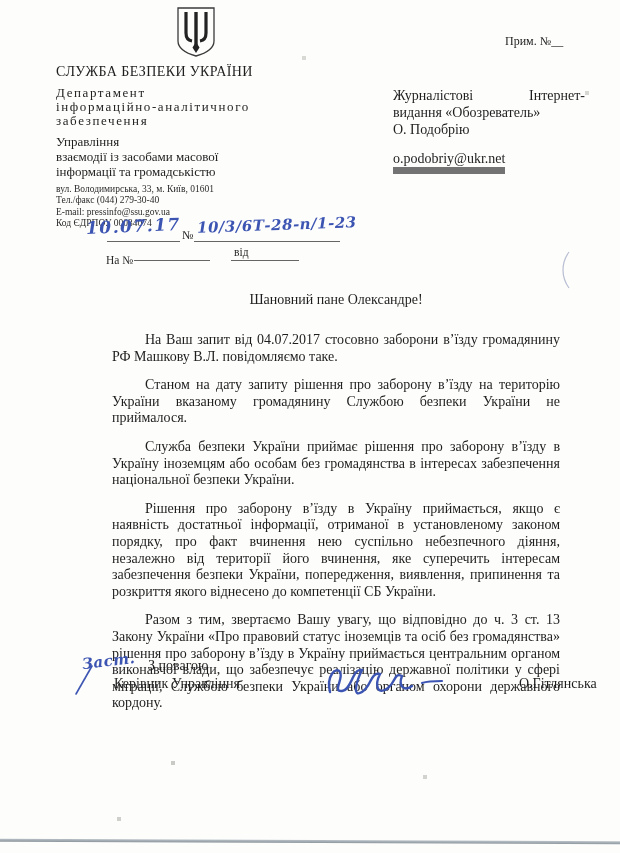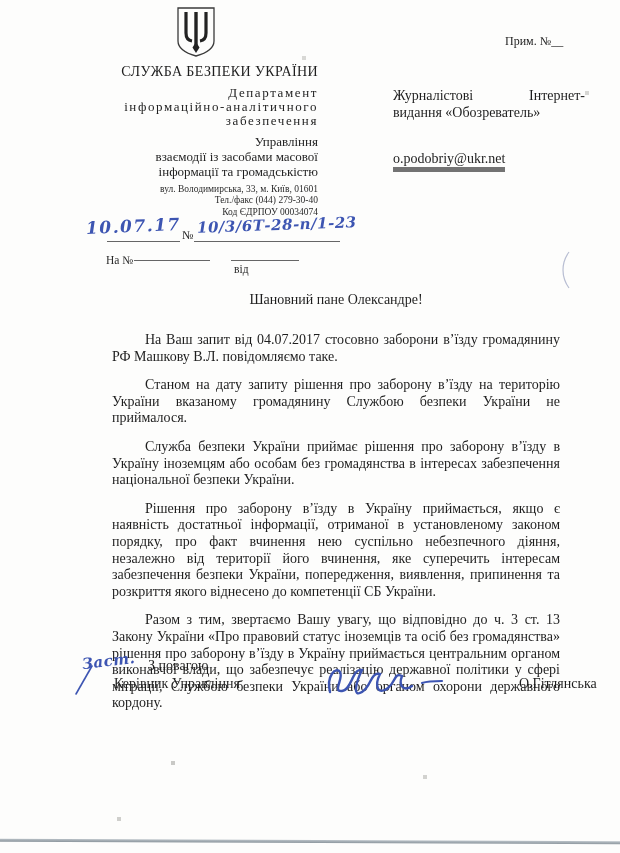--- a/index.html
+++ b/index.html
@@ -4,47 +4,47 @@
 <title>Document</title>
 <style>
   html,body{margin:0;padding:0;background:#e8e8e8;}
   .page{
     position:relative;width:620px;height:853px;margin:0 auto;
     background:#fdfdfc;overflow:hidden;
     font-family:"Liberation Serif", serif;color:#1e1e1e;
   }
   .abs{position:absolute;}
   
-  .lh-center{left:48px;width:270px;text-align:right;}
+  .lh-center{left:56px;width:270px;text-align:left;}
   .org-name{top:64px;font-size:14px;letter-spacing:.4px;}
   .dept{top:86px;font-size:13px;letter-spacing:1.6px;line-height:14px;}
   .division{top:134px;font-size:13px;font-weight:normal;line-height:15px;}
   .addr{top:184px;font-size:9.5px;line-height:11.3px;color:#2a2a2a;}
   
   .hand{
     color:#3d55b2;font-family:"DejaVu Serif", serif;
     font-style:italic;font-weight:bold;white-space:nowrap;
   }
   .hand-date{left:86px;top:216px;font-size:17px;letter-spacing:1.5px;transform:rotate(-2.5deg);}
   .num-label{left:182px;top:228px;font-size:12px;}
   .hand-number{left:197px;top:216px;font-size:15px;letter-spacing:.5px;transform:rotate(-2deg);}
   .uline{border-bottom:1px solid #666;height:1px;}
   .u-date{left:107px;top:240px;width:73px;}
   .u-number{left:194px;top:240px;width:146px;}
   .reply-row{font-size:11.5px;color:#2a2a2a;margin-top:8px;}
   .reply-label{left:106px;top:246px;}
   .u-reply1{left:134px;top:259px;width:76px;}
-  .reply-from{left:216px;top:255px;padding-left:18px;}
+  .reply-from{left:216px;top:238px;padding-left:18px;}
   .u-reply2{left:231px;top:259px;width:68px;}
   
   .copy-note{left:505px;top:34px;font-size:12px;}
   .addressee{left:393px;top:87px;width:192px;font-size:14px;line-height:17px;}
   .addr-line1{display:flex;justify-content:space-between;}
   .addressee-email{left:393px;top:151px;font-size:14px;}
-  .u-email{border-bottom:5px solid #737373;padding-bottom:1px;}
+  .u-email{border-bottom:7px solid #737373;padding-bottom:1px;}
   
   .salutation{left:100px;top:292px;width:472px;text-align:center;font-size:14px;}
   .body-text{left:100px;top:320px;width:472px;font-size:14px;line-height:16.6px;text-align:justify;}
   .body-text p{margin:12px;text-indent:33px;}
   .closing{left:148px;top:634px;font-size:14px;margin-top:24px;}
   
   .hand-note{left:82px;top:652px;font-size:15px;letter-spacing:.5px;transform:rotate(-7deg);}
   .sig-title{left:114px;top:676px;font-size:14px;}
   .sig-name{left:519px;top:676px;font-size:14px;}
   .sig-svg{left:322px;top:658px;}
@@ -87,20 +87,21 @@
 
   <div class="abs lh-center division">
     <div>Управління</div>
     <div>взаємодії із засобами масової</div>
     <div>інформації та громадськістю</div>
   </div>
 
   <div class="abs lh-center addr">
     <div>вул. Володимирська, 33, м. Київ, 01601</div>
     <div>Тел./факс (044) 279-30-40</div>
+    <div>E-mail: pressinfo@ssu.gov.ua</div>
     <div>Код ЄДРПОУ 00034074</div>
   </div>
 
   <div class="abs hand hand-date">10.07.17</div>
   <div class="abs uline u-date"></div>
   <div class="abs num-label">№</div>
   <div class="abs hand hand-number">10/3/6Т-28-п/1-23</div>
   <div class="abs uline u-number"></div>
 
   <div class="abs reply-row reply-label">На №</div>
@@ -109,20 +110,21 @@
   <div class="abs uline u-reply2"></div>
 
   <div class="abs copy-note">Прим. №__</div>
 
   <div class="abs addressee">
     <div class="addr-line1">
       <span>Журналістові</span>
       <span>Інтернет-</span>
     </div>
     <div>видання «Обозреватель»</div>
+    <div>О. Подобрію</div>
   </div>
   <div class="abs addressee-email">
     <span class="u-email">o.podobriy@ukr.net</span>
   </div>
 
   <div class="abs paren-svg">
     <svg width="14" height="40" viewBox="0 0 14 40">
       <path d="M11,2 C3,13 3,27 11,38" fill="none" stroke="#9aa3c0" stroke-width="1.2" opacity="0.7"></path>
     </svg>
   </div>

